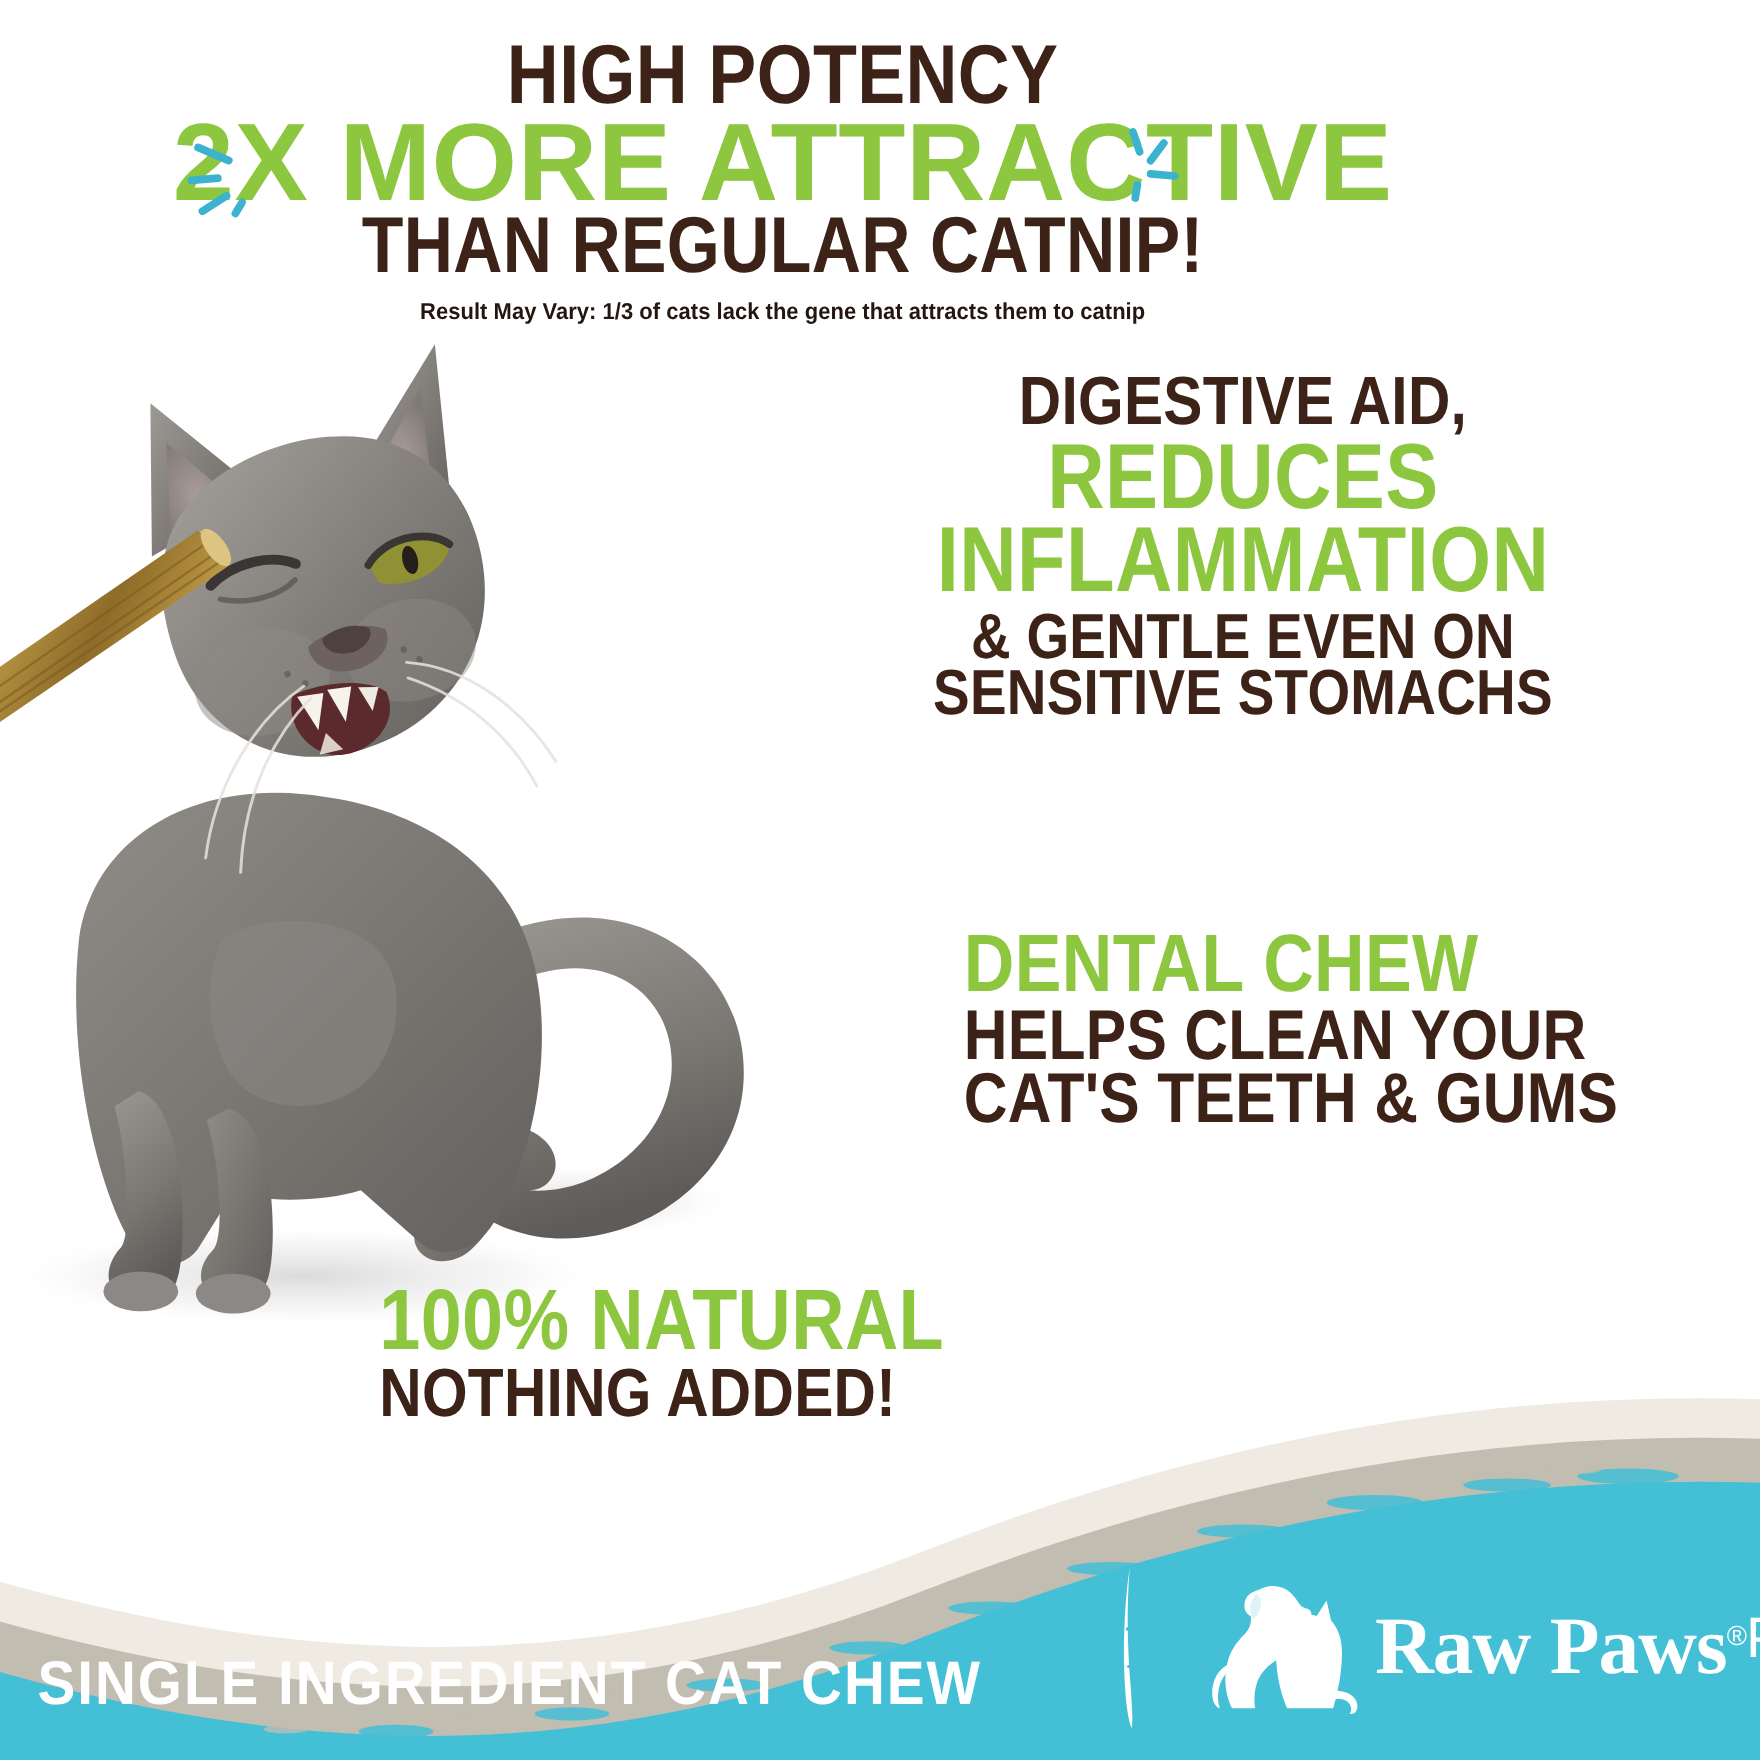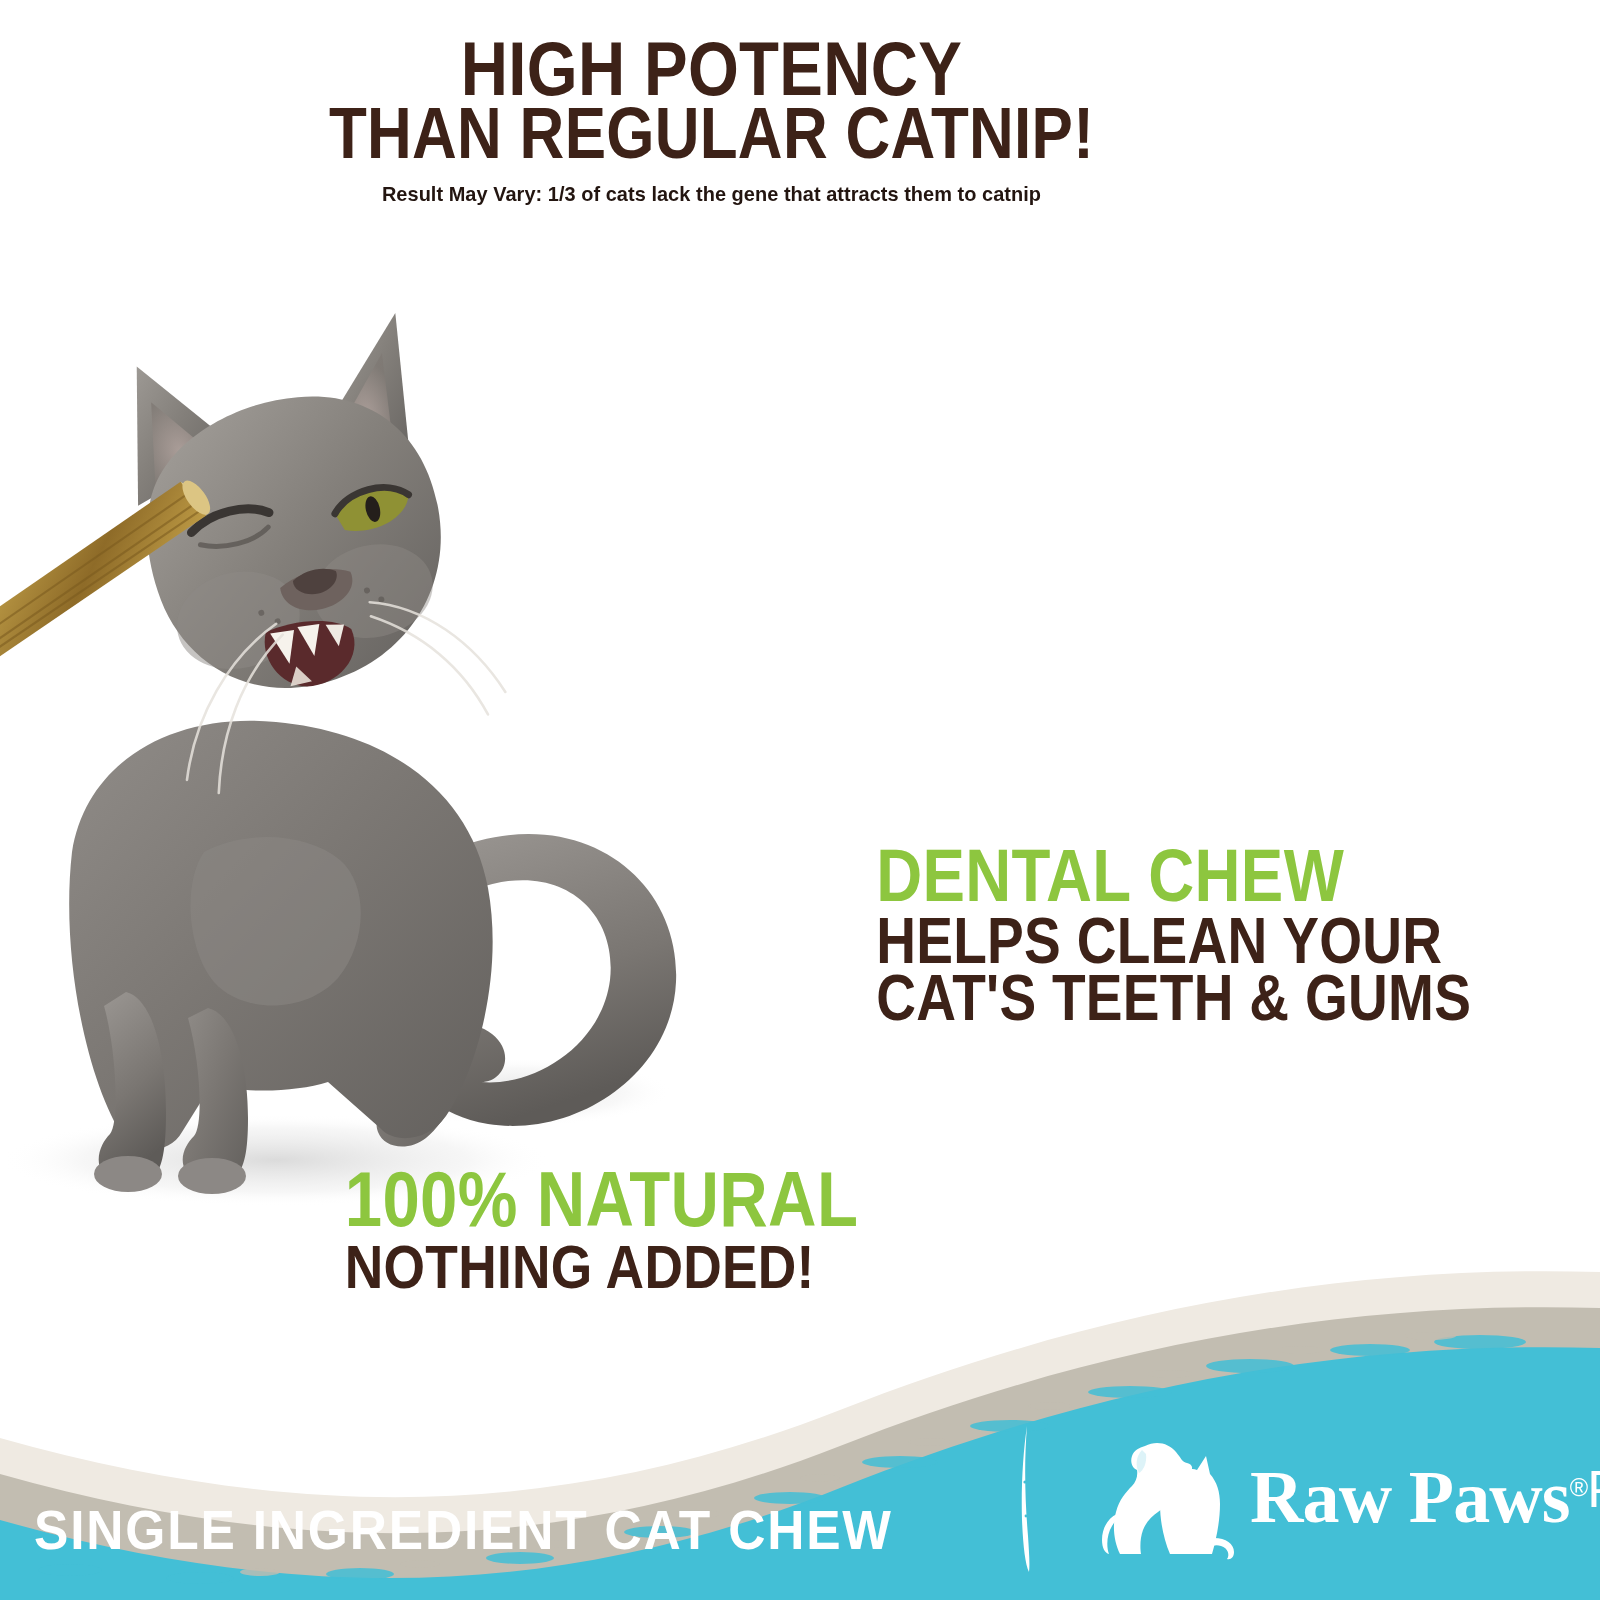--- a/index.html
+++ b/index.html
@@ -119,20 +119,47 @@
   }
 </style>
 </head>
 <body>
 
 <div id="page">
 
   <div id="headline">
     <div class="disp brown" id="hl1">HIGH POTENCY</div>
 
+    <div id="hl2wrap">
+      
+      <span class="spark" id="spark-l">
+        <svg width="86" height="96" viewBox="0 0 86 96" fill="none">
+          <g stroke="#3BB3CE" stroke-width="7" stroke-linecap="round">
+            <path d="M12 22 L40 34"></path>
+            <path d="M6 52 L30 50"></path>
+            <path d="M16 80 L38 66"></path>
+            <path d="M46 82 L52 72"></path>
+          </g>
+        </svg>
+      </span>
+
+      <span class="disp green" id="hl2">2X MORE ATTRACTIVE</span>
+
+      
+      <span class="spark" id="spark-r">
+        <svg width="86" height="96" viewBox="0 0 86 96" fill="none">
+          <g stroke="#3BB3CE" stroke-width="7" stroke-linecap="round">
+            <path d="M30 8 L36 26"></path>
+            <path d="M58 18 L46 34"></path>
+            <path d="M68 48 L46 46"></path>
+            <path d="M34 56 L32 68"></path>
+          </g>
+        </svg>
+      </span>
+    </div>
 
     <div class="disp brown" id="hl3">THAN REGULAR CATNIP!</div>
 
     <div id="disclaimer">Result May Vary: 1/3 of cats lack the gene that attracts them to catnip</div>
   </div>
 
   <div id="cat-photo">
     <svg viewBox="0 0 740 930" xmlns="http://www.w3.org/2000/svg" role="img">
       <defs>
         <linearGradient id="furA" x1="0" y1="0" x2="1" y2="1">
@@ -274,20 +301,27 @@
           <path d="M-110 330 L238 226"></path>
           <path d="M-108 342 L240 238"></path>
           <path d="M-114 350 L244 246"></path>
         </g>
         <path d="M236 212 L250 252 L256 236 Z" fill="#E2CC88"></path>
         <ellipse cx="246" cy="232" rx="9" ry="20" fill="#DCC583" transform="rotate(-18 246 232)"></ellipse>
       </g>
     </svg>
   </div>
 
+  <div id="blk-digest">
+    <div class="disp brown l1">DIGESTIVE AID,</div>
+    <div class="disp green l2">REDUCES</div>
+    <div class="disp green l3">INFLAMMATION</div>
+    <div class="disp brown l4">&amp; GENTLE EVEN ON</div>
+    <div class="disp brown l5">SENSITIVE STOMACHS</div>
+  </div>
 
   <div id="blk-dental">
     <div class="disp green l1">DENTAL CHEW</div>
     <div class="disp brown l2">HELPS CLEAN YOUR</div>
     <div class="disp brown l3">CAT'S TEETH &amp; GUMS</div>
   </div>
 
   <div id="blk-natural">
     <div class="disp green l1">100% NATURAL</div>
     <div class="disp brown l2">NOTHING ADDED!</div>

